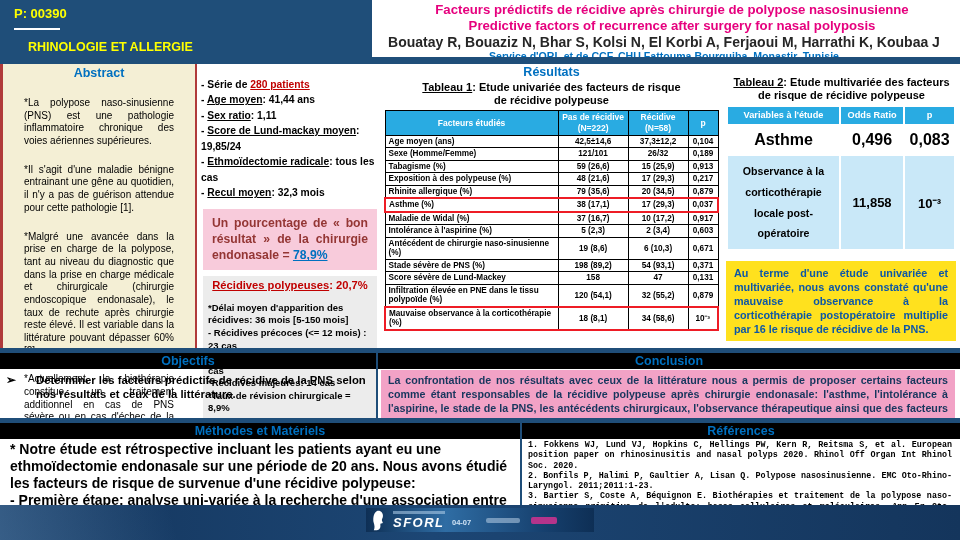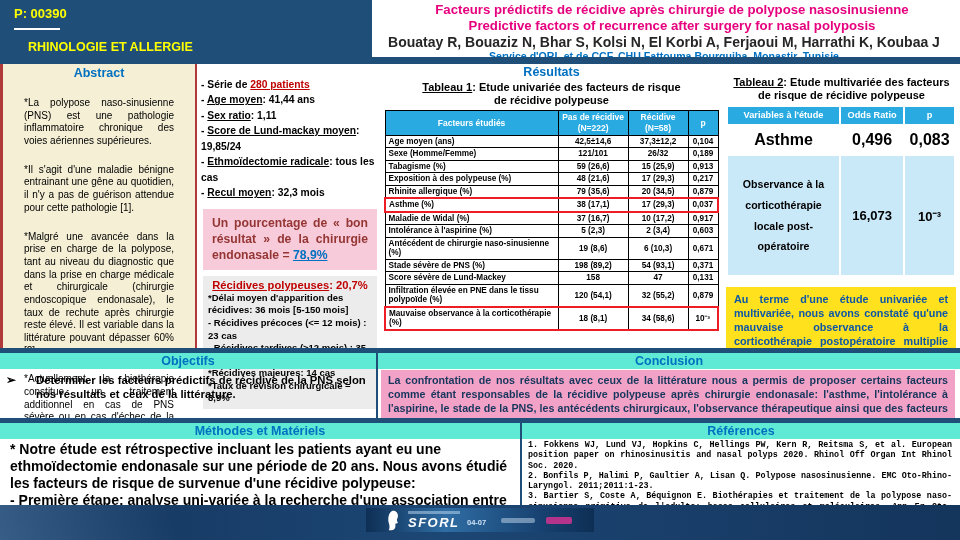--- a/index.html
+++ b/index.html
@@ -29,46 +29,46 @@
   .col-abs { position:absolute; top:0; left:3px; width:192px; height:100%; background:#F4EFD5; padding:1px 5px; box-sizing:border-box; }
   .abs-p { margin:16px; font-size:10px; font-weight:normal; color:#000; text-align:justify; line-height:1.27; }
 
   .col-b { position:absolute; top:0; left:195px; width:185px; height:100%; border-left:2px solid #B03A3A; box-sizing:border-box; }
   .serie { margin:13px 3px 0 4px; font-size:10.3px; font-weight:bold; color:#000; line-height:1.5; }
   .u { text-decoration:underline; }
   .red { color:#C00000; }
   .pink-box { margin:8px 3px 0 6px; background:#F8CBDB; padding:6px 9px; color:#943634; font-weight:bold; font-size:12.2px; text-align:justify; line-height:1.35; }
   .blue-u { color:#0070C0; text-decoration:underline; }
   .gray-box { margin:6px 3px 0 6px; background:#ECECEC; padding:3px 5px 4px; }
-  .rec-head { text-align:center; font-size:11.2px; font-weight:bold; color:#C00000; margin-bottom:1px; }
+  .rec-head { text-align:center; font-size:11.2px; font-weight:bold; color:#C00000; margin-bottom:11px; }
   .rec-line { font-size:9.5px; font-weight:bold; color:#000; line-height:1.32; }
 
   .col-c { position:absolute; top:0; left:380px; width:343px; height:100%; }
   .tbl-title { text-align:center; font-size:11px; font-weight:bold; color:#000; line-height:1.2; margin:1px auto 3px; max-width:268px; }
   table.t1 { border-collapse:collapse; margin:0 4px; width:335px; font-weight:bold; table-layout:fixed; }
   .t1 th { background:#29ABE2; color:#fff; border:1px solid #000; font-size:8.5px; padding:1px 2px; line-height:1.25; }
   .t1 td { border:1px solid #000; font-size:8.2px; padding:1px 3px; color:#000; line-height:1.16; }
   .t1 td.c { text-align:center; }
   .t1 tr.hl td { border-top:2.5px solid #EE1C25; border-bottom:2.5px solid #EE1C25; }
   .t1 tr.hl td:first-child { border-left:2.5px solid #EE1C25; }
   .t1 tr.hl td:last-child { border-right:2.5px solid #EE1C25; }
 
   .col-d { position:absolute; top:0; left:723px; width:237px; height:100%; }
   .col-d .tbl-title { margin-top:12px; max-width:232px; }
   table.t2 { border-collapse:separate; border-spacing:2px; margin:0 3px; width:230px; font-weight:bold; table-layout:fixed; }
   .t2 th { background:#29ABE2; color:#fff; font-size:9.2px; padding:3px 2px; line-height:1.2; }
   .t2 td { text-align:center; color:#000; vertical-align:middle; }
   .t2 tr.plain td { background:#fff; font-size:16px; padding:5px 2px; }
-  .t2 tr.shaded td { background:#C9E8F8; font-size:13px; padding:18px 3px; }
+  .t2 tr.shaded td { background:#C9E8F8; font-size:13px; padding:5px 3px; }
   .t2 tr.shaded td.var { font-size:10.6px; line-height:1.95; }
   .key { margin:10px 4px 0 3px; background:#FFE11E; padding:5px 8px; color:#0D57A6; font-weight:bold; font-size:10.8px; text-align:justify; line-height:1.3; }
 
   
   .row2 { position:absolute; top:353px; left:0; width:100%; height:65px; }
-  .sec-head2 { color:#0070C0; font-weight:bold; font-size:12.5px; text-align:center; background:#5eead4; padding:1px 0; }
+  .sec-head2 { color:#0070C0; font-weight:bold; font-size:12.5px; text-align:center; background:#000000; padding:1px 0; }
   .obj { position:absolute; top:0; left:0; width:378px; height:100%; border-right:2px solid #1F4E79; box-sizing:border-box; }
   .obj-body { display:flex; padding:4px 10px 0 6px; }
   .obj-bullet { font-size:12px; margin-right:20px; color:#000; font-weight:bold; flex:none; }
   .obj-text { font-size:11.3px; font-weight:bold; color:#000; line-height:1.25; }
   .concl { position:absolute; top:0; left:378px; width:582px; height:100%; }
   .concl-body { margin:1px 5px 0 3px; background:#F2A2C6; padding:3px 7px; color:#17365D; font-weight:bold; font-size:10.7px; text-align:justify; line-height:1.33; }
 
   
   .row3 { position:absolute; top:423px; left:0; width:100%; height:86px; }
   .meth { position:absolute; top:0; left:0; width:520px; height:100%; box-sizing:border-box; }
@@ -76,21 +76,21 @@
   .meth-line { margin:0; }
   .refs { position:absolute; top:0; left:520px; width:440px; height:100%; border-left:2px solid #1F4E79; box-sizing:border-box; }
   .refs-body { padding:1px 8px 0 6px; font-size:8.4px; font-weight:bold; color:#000; line-height:1.22; }
   .ref-item { margin:0; text-align:justify;font-family:Liberation Mono, monospace; }
 
   
   .footer { position:absolute; top:505px; left:0; width:100%; height:35px; background:linear-gradient(90deg,#14355C,#1C4674 45%,#14355C); }
   .footer::before { content:''; position:absolute; left:0; top:0; width:30%; height:100%; background:linear-gradient(75deg, rgba(120,170,215,.35), rgba(120,170,215,0) 60%); }
   .banner { position:absolute; left:50%; top:3px; transform:translateX(-50%); width:228px; height:24px;
     background:linear-gradient(90deg,#0E2F55,#2F6DA4 35%,#16406E 78%,#0E2F55);
-    display:flex; align-items:center; padding:0 20px; box-sizing:border-box; gap:7px; }
+    display:flex; align-items:center; padding:0 5px; box-sizing:border-box; gap:7px; }
   .head-icon svg { display:block; }
   .sforl-wrap { display:flex; flex-direction:column; }
   .mini-bar { width:52px; height:3px; background:rgba(180,210,235,.55); margin-bottom:2px; }
   .sforl { color:#fff; font-size:13px; font-weight:bold; letter-spacing:1.5px; font-style:italic; line-height:1; }
   .dates { color:#CFE3F5; font-size:7.5px; font-weight:bold; align-self:flex-end; margin-bottom:5px; }
   .pill1 { width:34px; height:5px; background:rgba(200,220,240,.5); border-radius:2px; margin-left:8px; }
   .pill2 { width:26px; height:7px; background:#B5348B; border-radius:2px; margin-left:4px; }
 </style>
 </head>
 <body>
@@ -270,21 +270,21 @@
           </tr>
         </thead>
         <tbody>
             <tr class="plain">
               <td class="var">Asthme</td>
               <td>0,496</td>
               <td>0,083</td>
             </tr>
             <tr class="shaded">
               <td class="var">Observance à la corticothérapie locale post-opératoire</td>
-              <td>16,073</td>
+              <td>11,858</td>
               <td>10⁻³</td>
             </tr>
           </tbody>
       </table>
       <div class="key">Au terme d'une étude univariée et multivariée, nous avons constaté qu'une mauvaise observance à la corticothérapie postopératoire multiplie par 16 le risque de récidive de la PNS.</div>
     </div>
   </div>
 
   <div class="band band2"></div>
 

